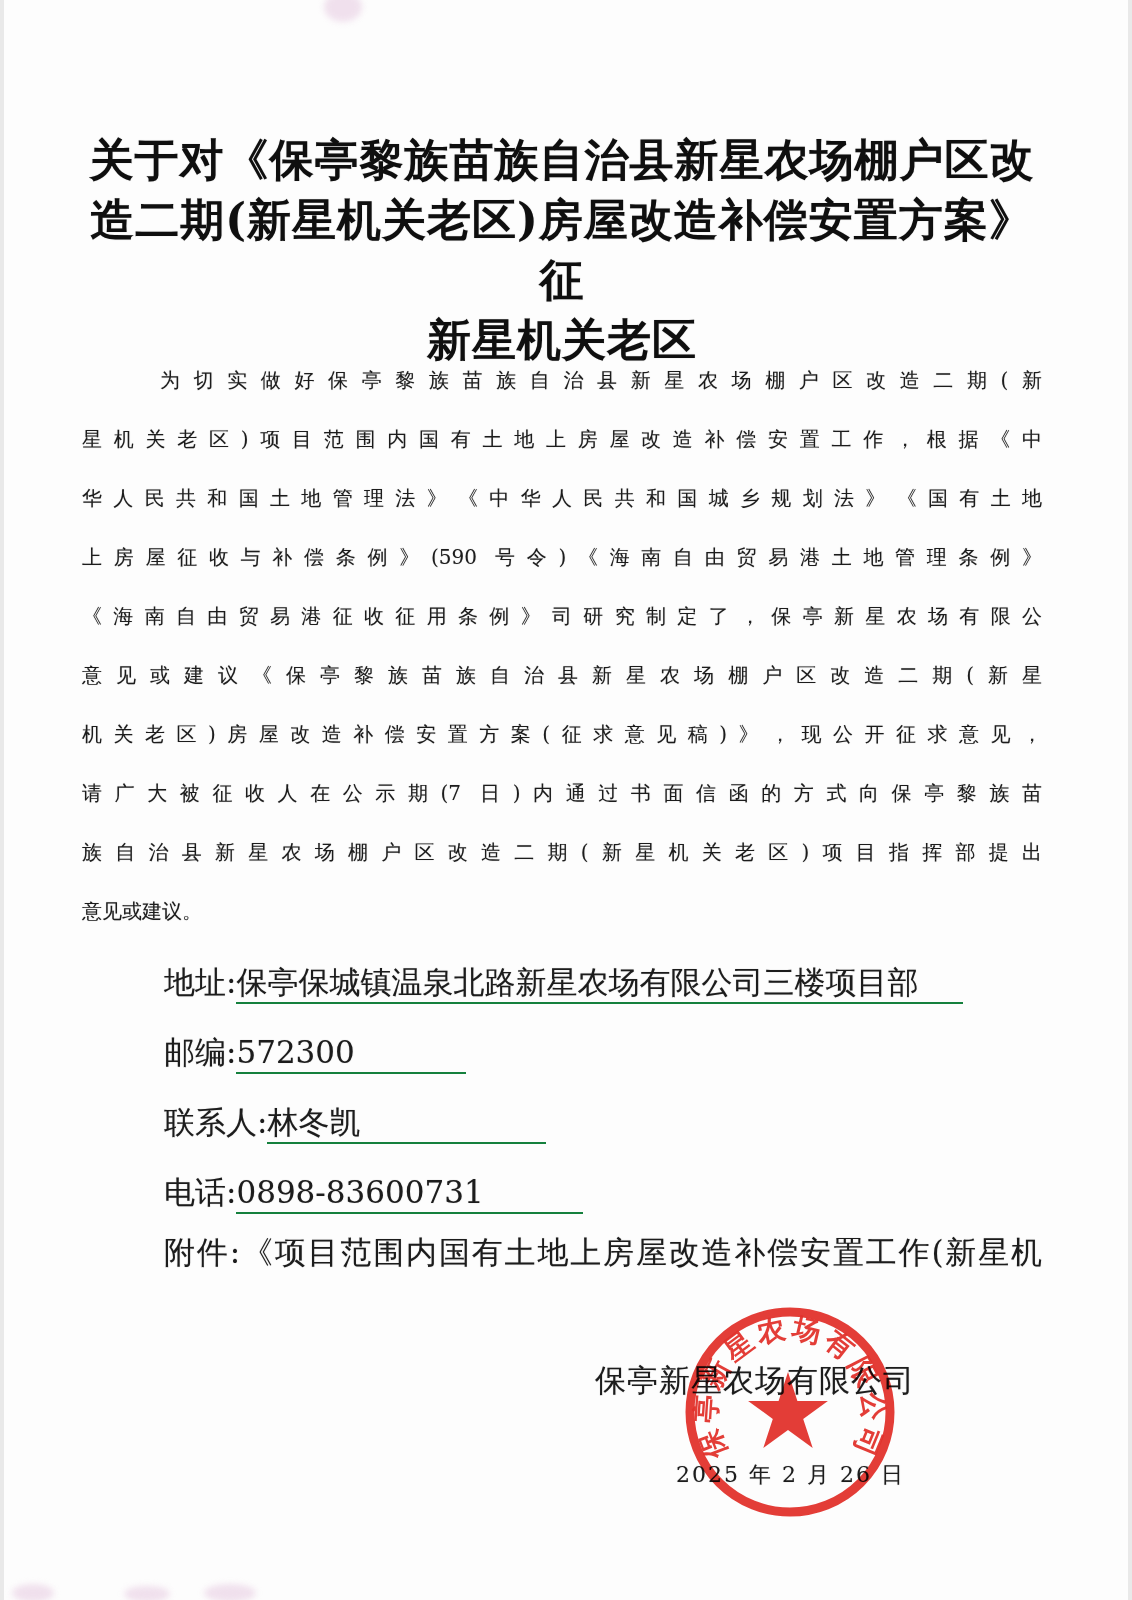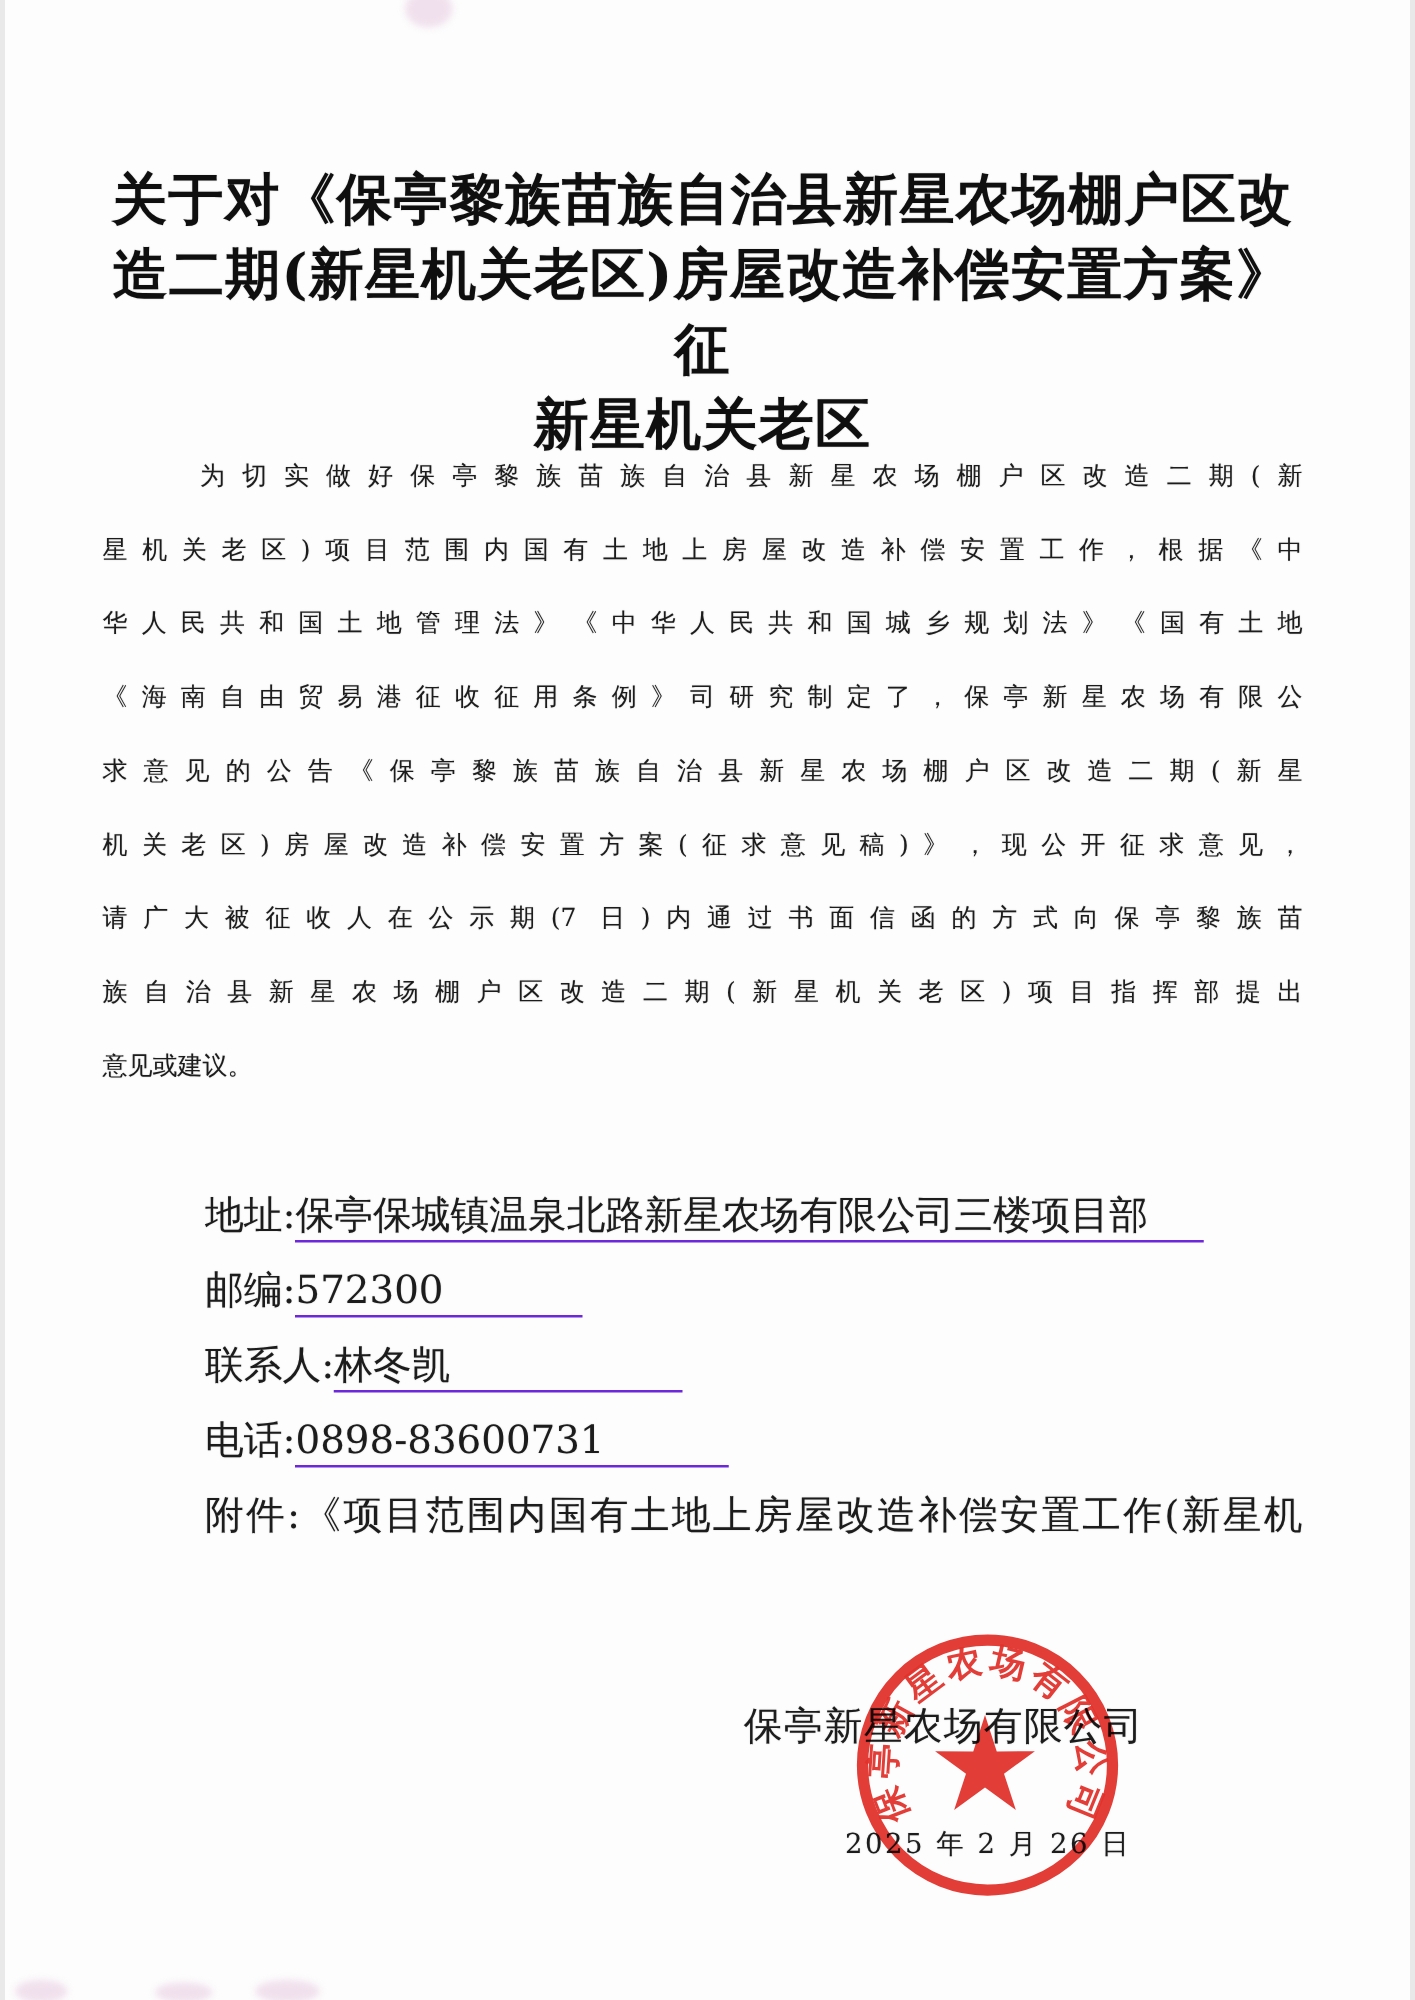--- a/index.html
+++ b/index.html
@@ -27,21 +27,22 @@
 
   .contact-block {
     position:absolute; left:78px; top:942px; width:960px;
     font-size:31px; line-height:60px;
   }
   .cline { white-space:nowrap; }
   .cline.just { white-space:normal; text-align:justify; text-align-last:justify; }
   .cind { padding-left:82px; }
   .ul {
     display:inline-block; line-height:40px; vertical-align:baseline;
-    border-bottom:2px solid #6d28d9;
+    border-bottom:2px solid #15803d;
+    margin-top:20px;
   }
   .ul-addr  { min-width:727px; }
   .ul-post  { min-width:230px; }
   .ul-name  { min-width:279px; }
   .ul-phone { min-width:347px; }
 
   .sig-org  { position:absolute; top:1360px; right:213px; font-size:31px; letter-spacing:1px; }
   .sig-date { position:absolute; top:1460px; right:223px; font-size:22px; letter-spacing:2px; }
 
   .seal {
@@ -73,22 +74,23 @@
   <div class="title-block txt">
     <div>关于对《保亭黎族苗族自治县新星农场棚户区改</div>
     <div>造二期(新星机关老区)房屋改造补偿安置方案》征</div>
     <div>新星机关老区</div>
   </div>
 
   <div class="body-block txt">
     <div class="bline just indent">为切实做好保亭黎族苗族自治县新星农场棚户区改造二期(新</div>
     <div class="bline just">星机关老区)项目范围内国有土地上房屋改造补偿安置工作，根据《中</div>
     <div class="bline just">华人民共和国土地管理法》《中华人民共和国城乡规划法》《国有土地</div>
+    <div class="bline just">上房屋征收与补偿条例》(590 号令)《海南自由贸易港土地管理条例》</div>
     <div class="bline just">《海南自由贸易港征收征用条例》司研究制定了，保亭新星农场有限公</div>
-    <div class="bline just">求意见的公告《保亭黎族苗族自治县新星农场棚户区改造二期(新星</div>
+    <div class="bline just">意见或建议《保亭黎族苗族自治县新星农场棚户区改造二期(新星</div>
     <div class="bline just">机关老区)房屋改造补偿安置方案(征求意见稿)》，现公开征求意见，</div>
     <div class="bline just">请广大被征收人在公示期(7 日)内通过书面信函的方式向保亭黎族苗</div>
     <div class="bline just">族自治县新星农场棚户区改造二期(新星机关老区)项目指挥部提出</div>
     <div class="bline">意见或建议。</div>
   </div>
 
   <div class="contact-block txt">
     <div class="cline cind">
       <span>地址:</span><span class="ul ul-addr">保亭保城镇温泉北路新星农场有限公司三楼项目部</span>
     </div>

